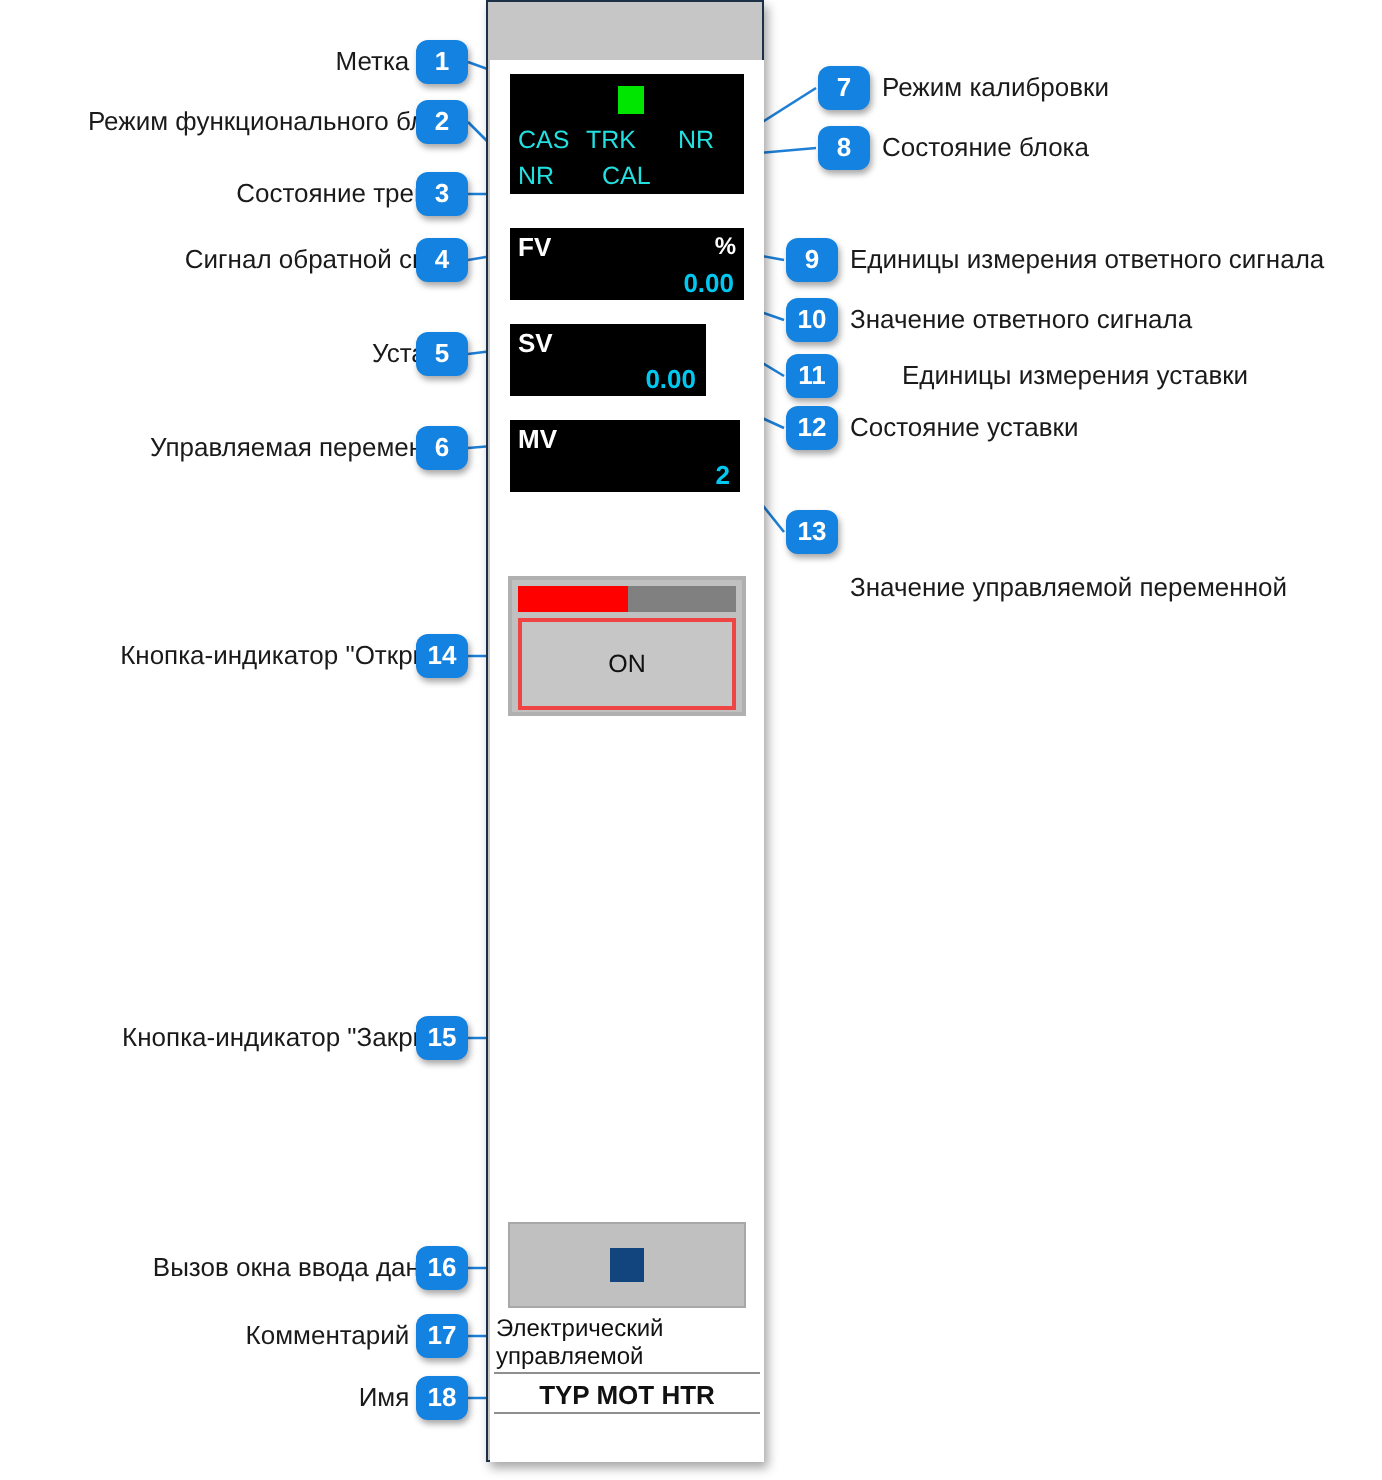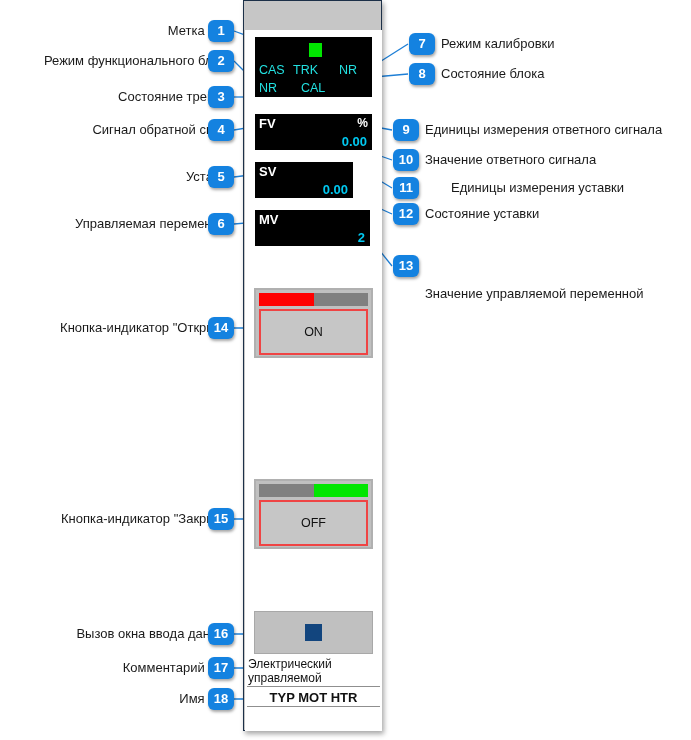--- a/index.html
+++ b/index.html
@@ -268,27 +268,20 @@
     </div>
 
     <div class="ibtn" style="left:9px;top:258px;width:119px;height:70px;">
       <div class="ibar">
         <div style="width:50%;background:#ff0000;"></div>
         <div style="width:50%;background:#808080;"></div>
       </div>
       <div class="iface">ON</div>
     </div>
 
-    <div class="ibtn" style="left:9px;top:449px;width:119px;height:70px;">
-      <div class="ibar">
-        <div style="width:50%;background:#808080;"></div>
-        <div style="width:50%;background:#00e600;"></div>
-      </div>
-      <div class="iface">OFF</div>
-    </div>
 
     <div id="entry-btn" style="left:9px;top:581px;width:119px;height:43px;">
       <div id="entry-sq"></div>
     </div>
 
     <div id="comment-box" style="left:2px;top:627px;width:133px;height:30px;">
       <div>Электрический</div>
       <div>управляемой</div>
     </div>
 

